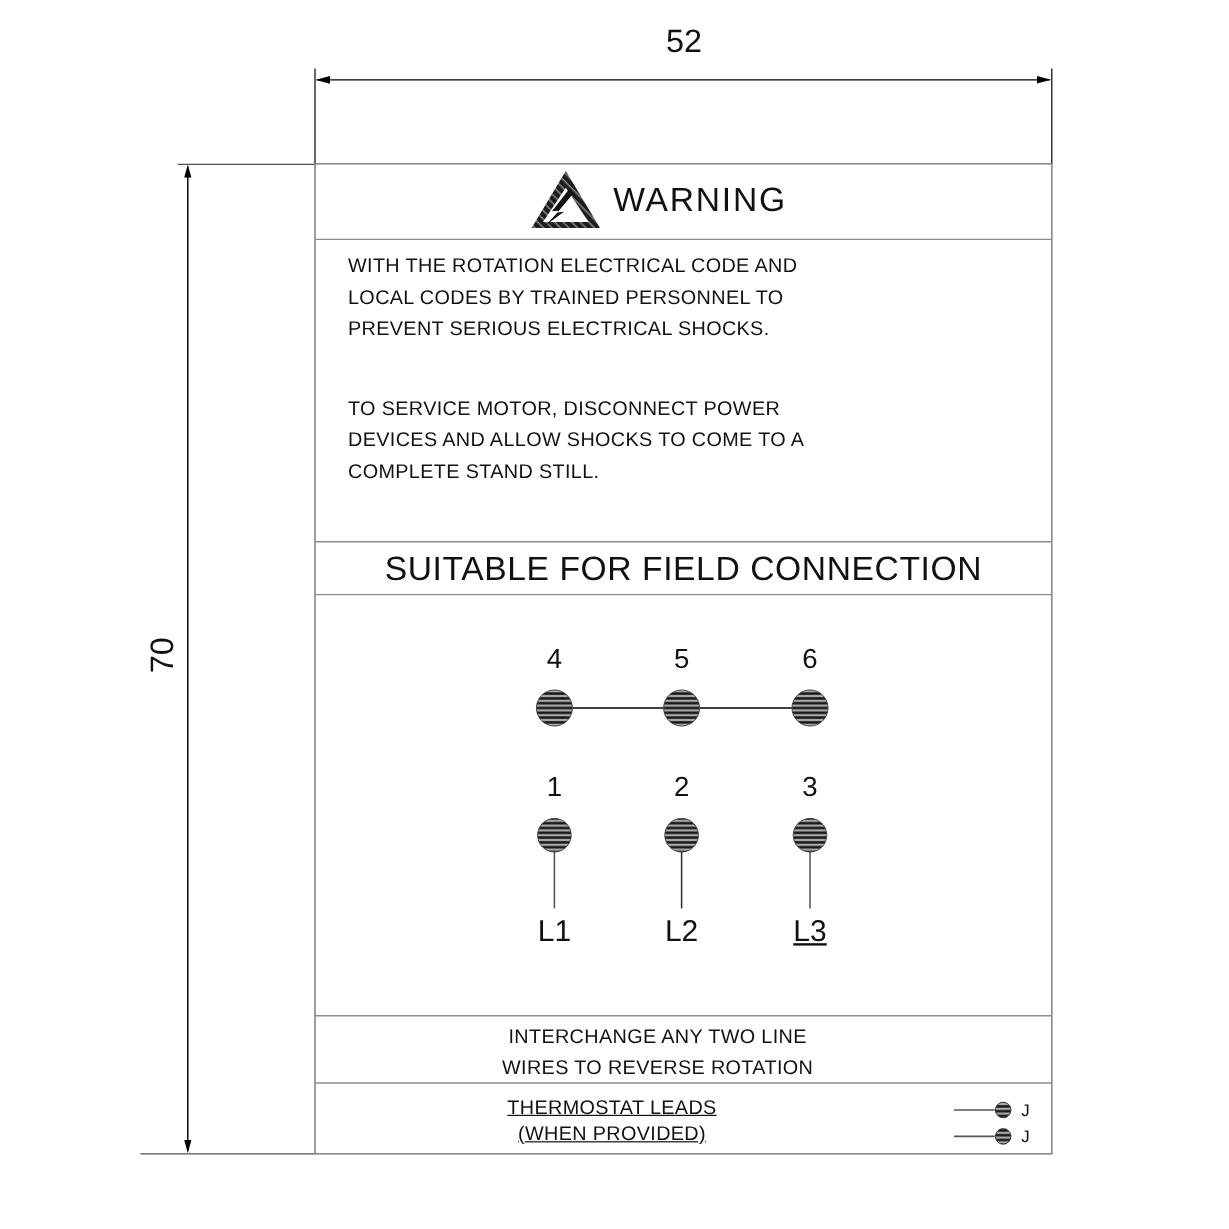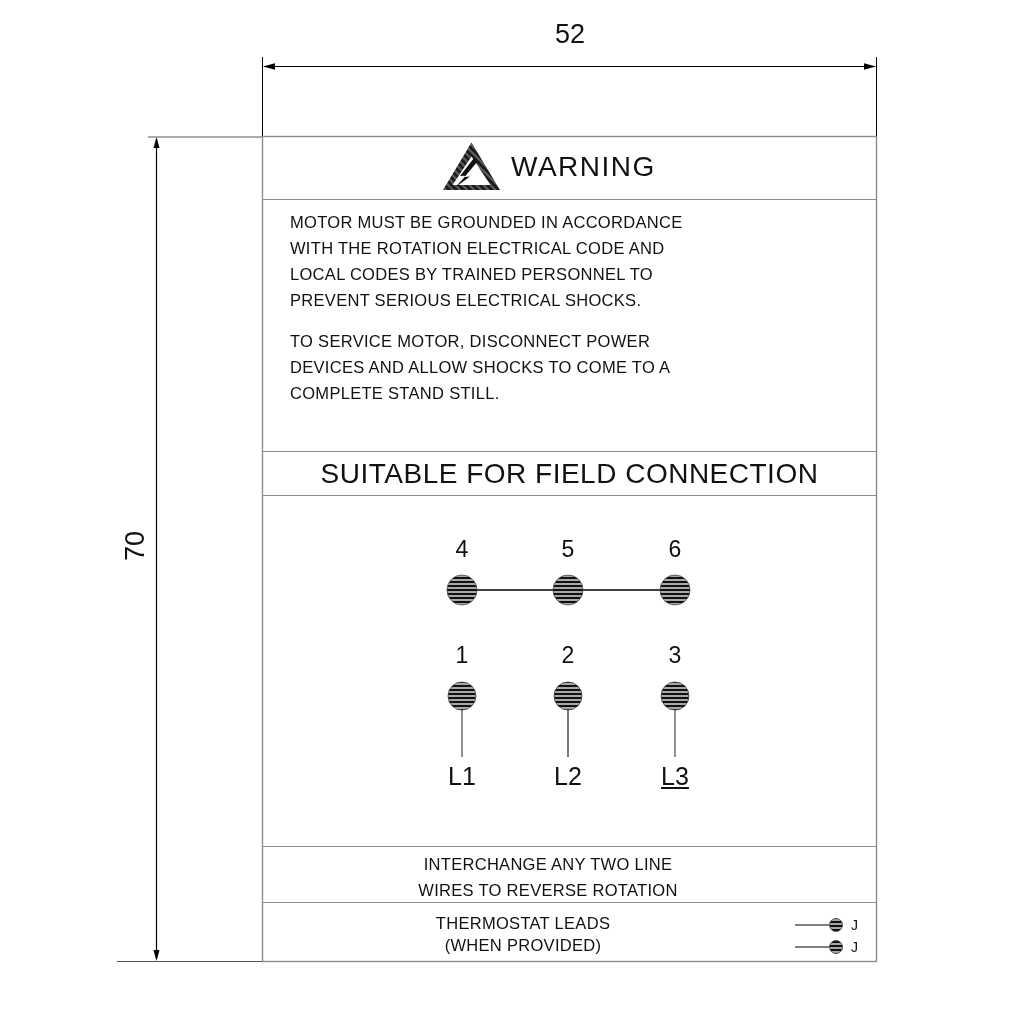--- a/index.html
+++ b/index.html
@@ -16,21 +16,21 @@
   .para .tline{height:26px;line-height:26px;font-size:16.5px;letter-spacing:0.3px;}
   #para-grounding{top:209px;}
   #para-service{top:328px;}
   #field-connection-band{left:263px;top:452px;width:613px;height:43px;
     display:flex;align-items:center;justify-content:center;font-size:28px;letter-spacing:0.5px;text-align:center;}
   .term-num{width:44px;text-align:center;font-size:23px;height:26px;line-height:26px;}
   .lead-label{width:56px;text-align:center;font-size:25px;height:26px;line-height:26px;}
   .bottom-note{position:absolute;text-align:center;}
   .bottom-note .tline{height:26px;line-height:26px;font-size:16.5px;letter-spacing:0.3px;}
   #rotation-note{left:263px;width:570px;top:851px;}
-  #thermostat-note{left:276px;width:494px;top:912px;}
+  #thermostat-note{left:263px;width:494px;top:912px;text-decoration:underline;}
   #thermostat-note .tline{height:22px;line-height:22px;}
   .j-label{font-size:14px;height:16px;line-height:16px;color:#111;}
 </style>
 </head>
 <body>
 
 <div id="canvas">
 
   <svg id="drawing-svg" width="1024" height="1024" viewBox="0 0 1024 1024">
     <defs>
@@ -100,21 +100,20 @@
       <circle cx="836" cy="947" r="6.5" fill="url(#hatch-horizontal)" stroke="#333" stroke-width="0.8"></circle>
     </g>
   </svg>
 
   <div class="abs dim-label" id="dim-width-label" style="left:520px;top:19px;width:100px;height:30px;line-height:30px;">52</div>
   <div class="abs dim-label" id="dim-height-label" style="left:100px;top:531px;width:70px;height:30px;line-height:30px;">70</div>
 
   <div class="abs" id="warning-title">WARNING</div>
 
   <div class="para" id="para-grounding">
-    <div class="tline">MOTOR MUST BE GROUNDED IN ACCORDANCE</div>
     <div class="tline">WITH THE ROTATION ELECTRICAL CODE AND</div>
     <div class="tline">LOCAL CODES BY TRAINED PERSONNEL TO</div>
     <div class="tline">PREVENT SERIOUS ELECTRICAL SHOCKS.</div>
   </div>
 
   <div class="para" id="para-service">
     <div class="tline">TO SERVICE MOTOR, DISCONNECT POWER</div>
     <div class="tline">DEVICES AND ALLOW SHOCKS TO COME TO A</div>
     <div class="tline">COMPLETE STAND STILL.</div>
   </div>

